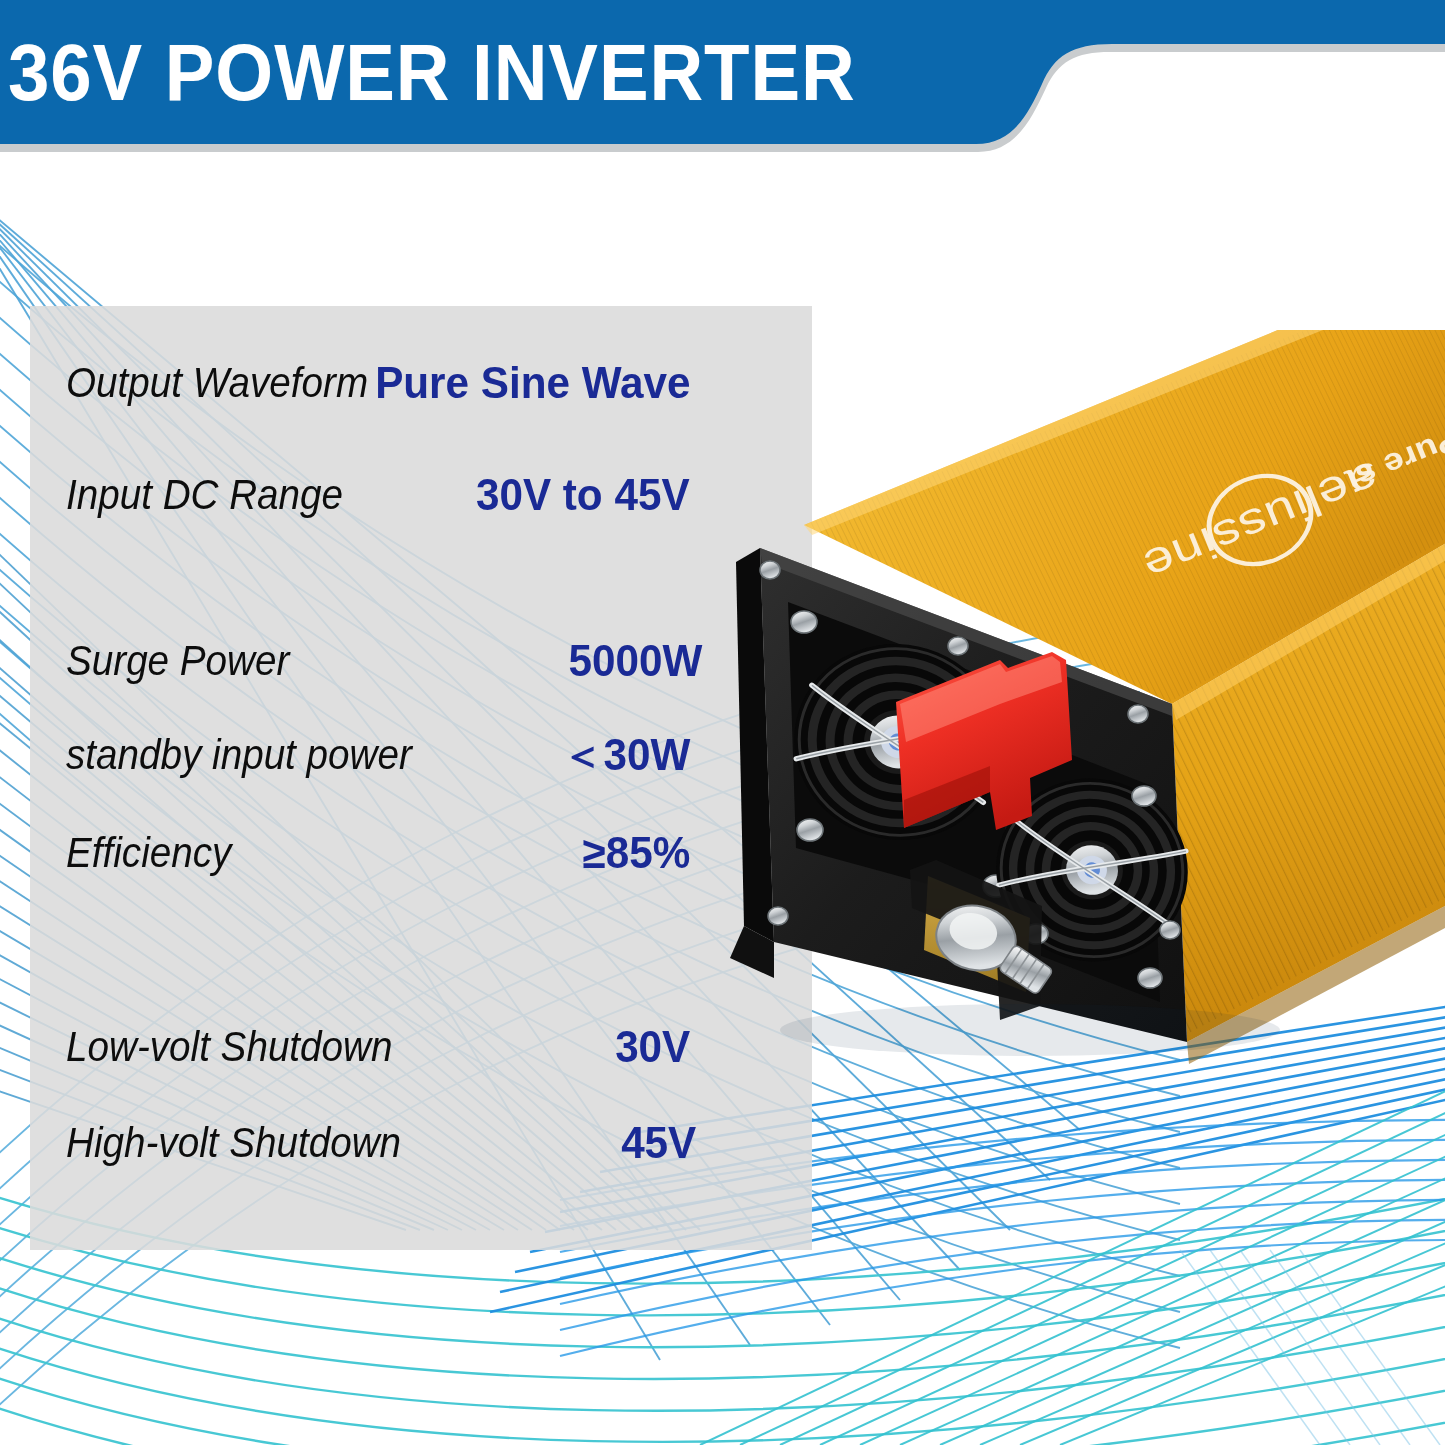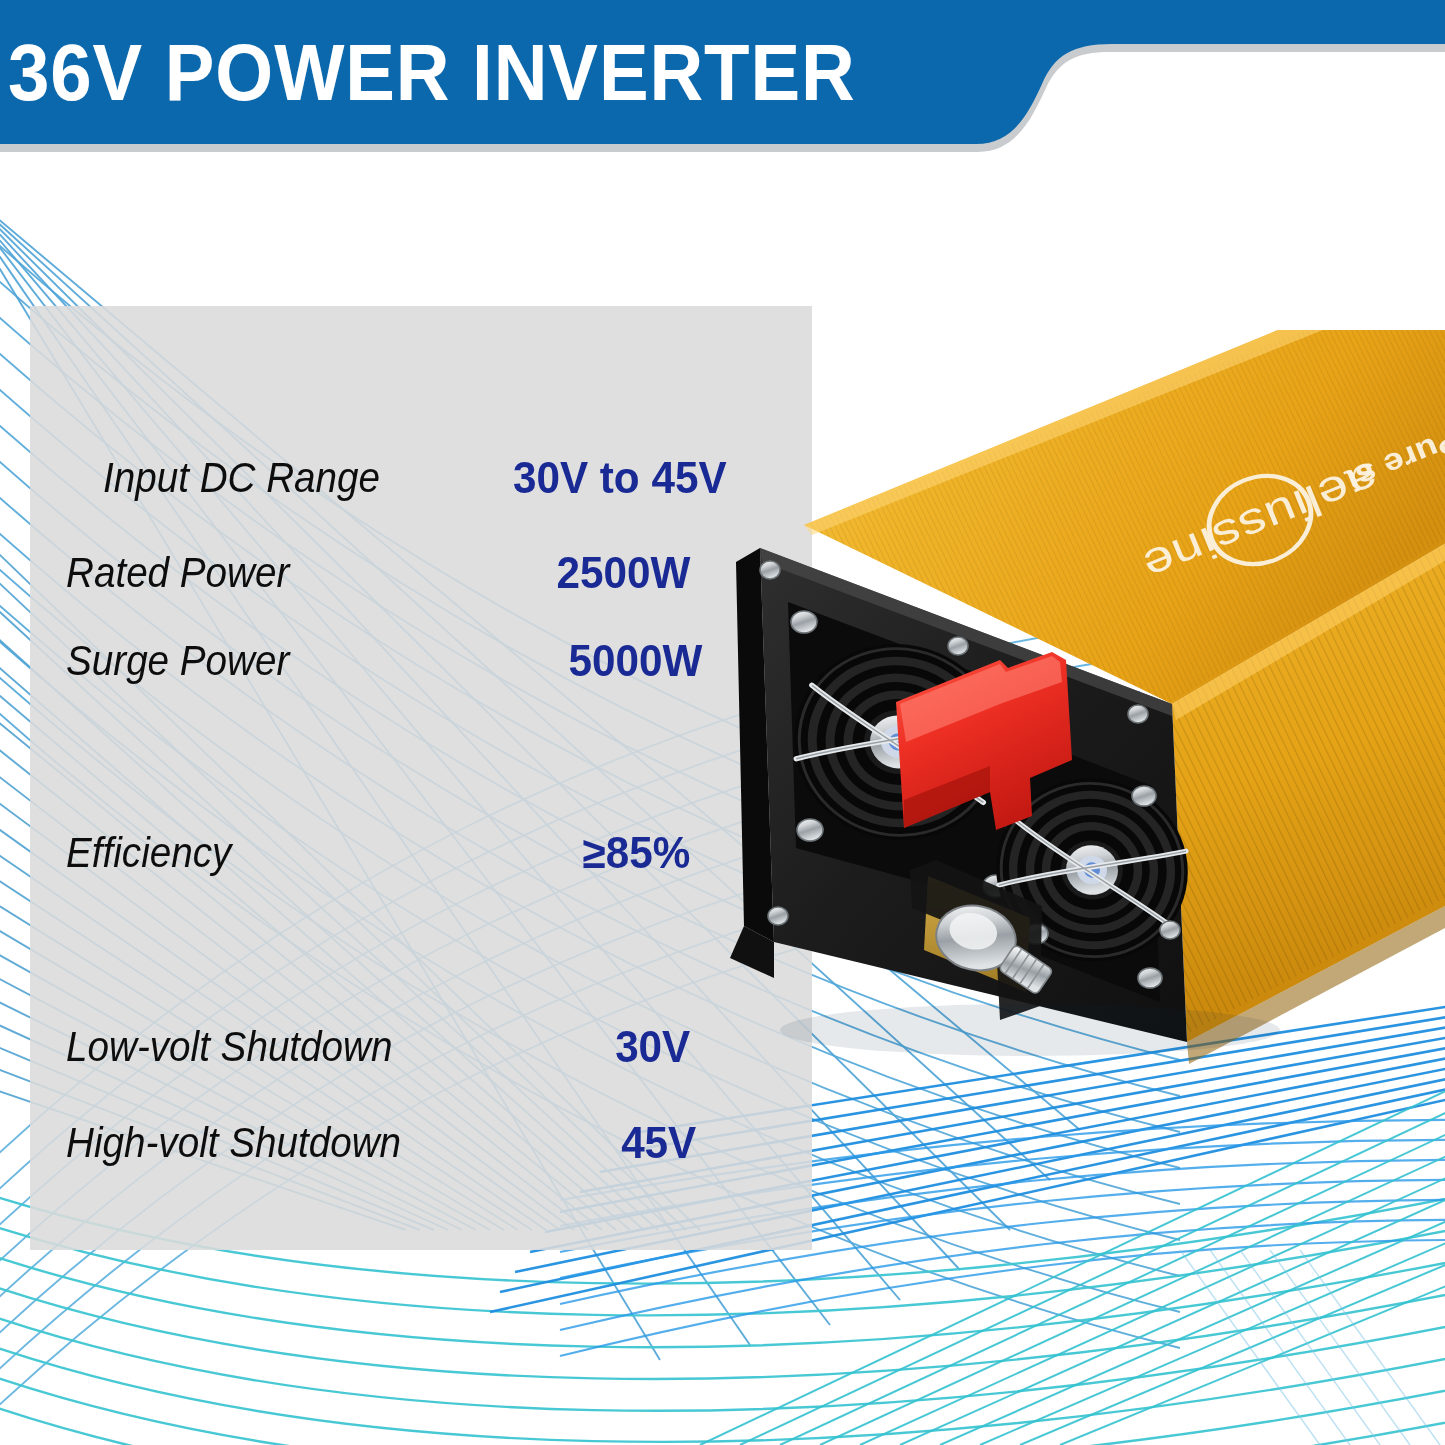--- a/index.html
+++ b/index.html
@@ -248,36 +248,40 @@
              C1029,112 1014,144 976,144
              L0,144 Z" fill="#0b68ad"></path>
   </svg>
 
   <div id="banner-title">36V POWER INVERTER</div>
 
   <div id="spec-panel"></div>
 
   <div id="spec-table">
 
-
-    <div class="spec-row" style="top:143px;margin-left:37px;">
+    <div class="spec-row" style="top:48px;">
+      <span class="spec-label">Output Waveform</span>
+      <span class="spec-value">Pure Sine Wave</span>
+    </div>
+
+    <div class="spec-row" style="top:160px;">
       <span class="spec-label">Input DC Range</span>
       <span class="spec-value">30V to 45V</span>
     </div>
 
-    <div class="spec-row" style="top:238px;">
-      <span class="spec-label">Rated Power</span>
-      <span class="spec-value">2500W</span>
-    </div>
 
     <div class="spec-row" style="top:326px;padding-left:12px;">
       <span class="spec-label">Surge Power</span>
       <span class="spec-value">5000W</span>
     </div>
 
+    <div class="spec-row" style="top:420px;">
+      <span class="spec-label">standby input power</span>
+      <span class="spec-value">＜30W</span>
+    </div>
 
     <div class="spec-row" style="top:518px;">
       <span class="spec-label">Efficiency</span>
       <span class="spec-value">≥85%</span>
     </div>
 
 
     <div class="spec-row" style="top:712px;">
       <span class="spec-label">Low-volt Shutdown</span>
       <span class="spec-value">30V</span>

